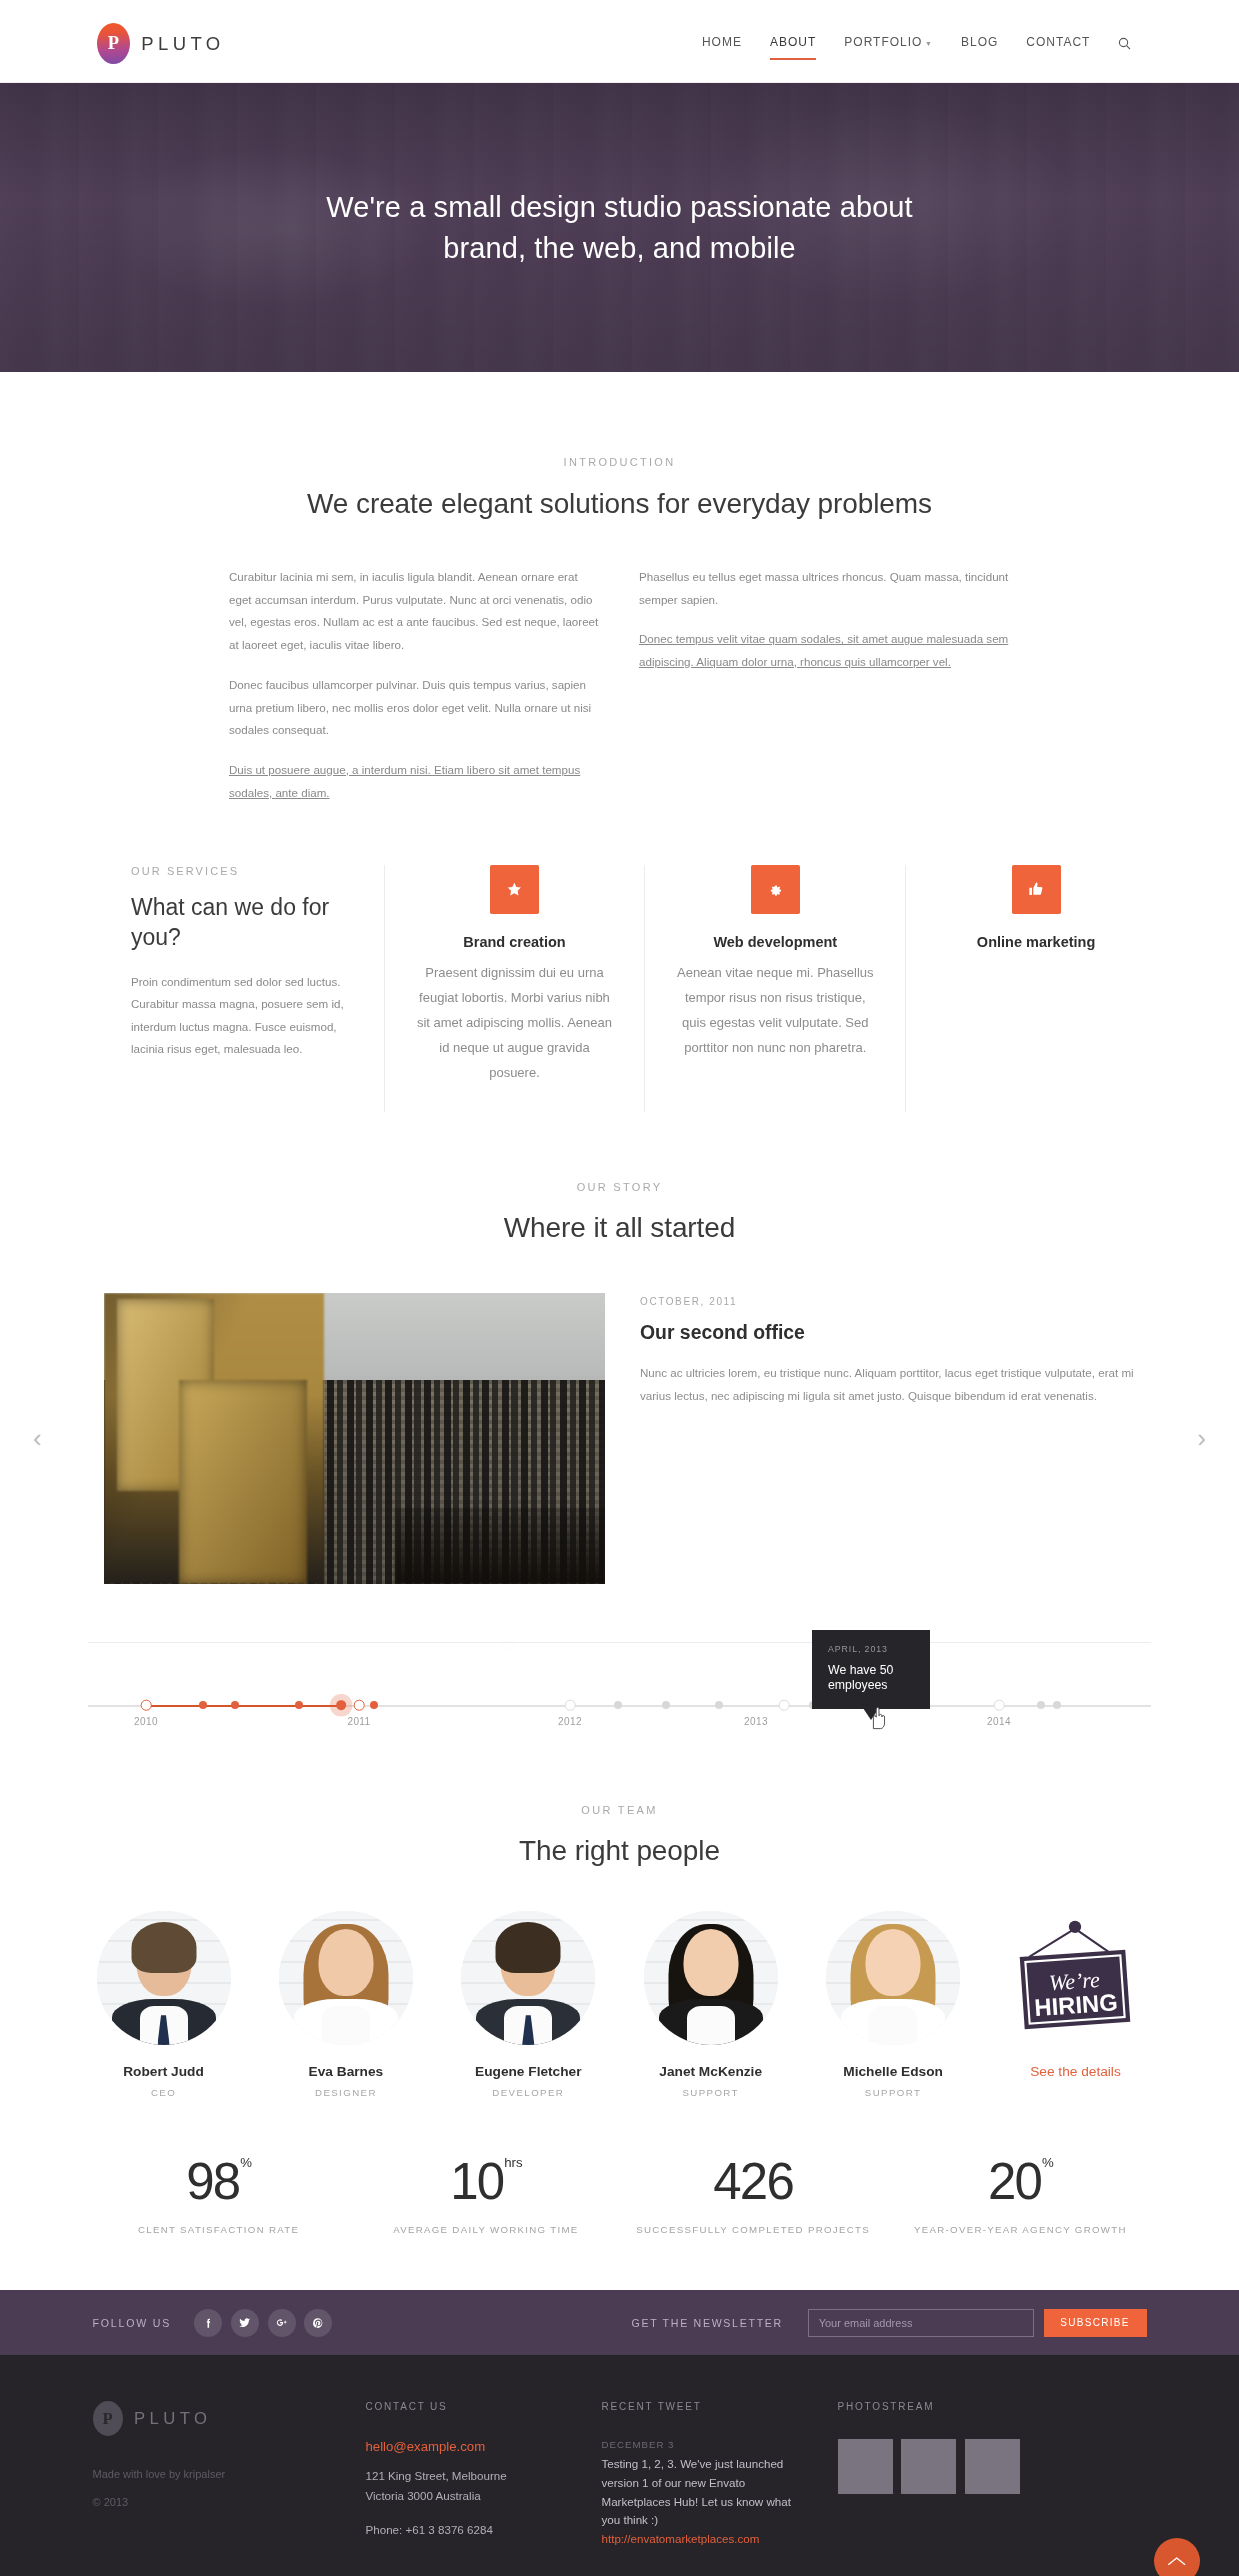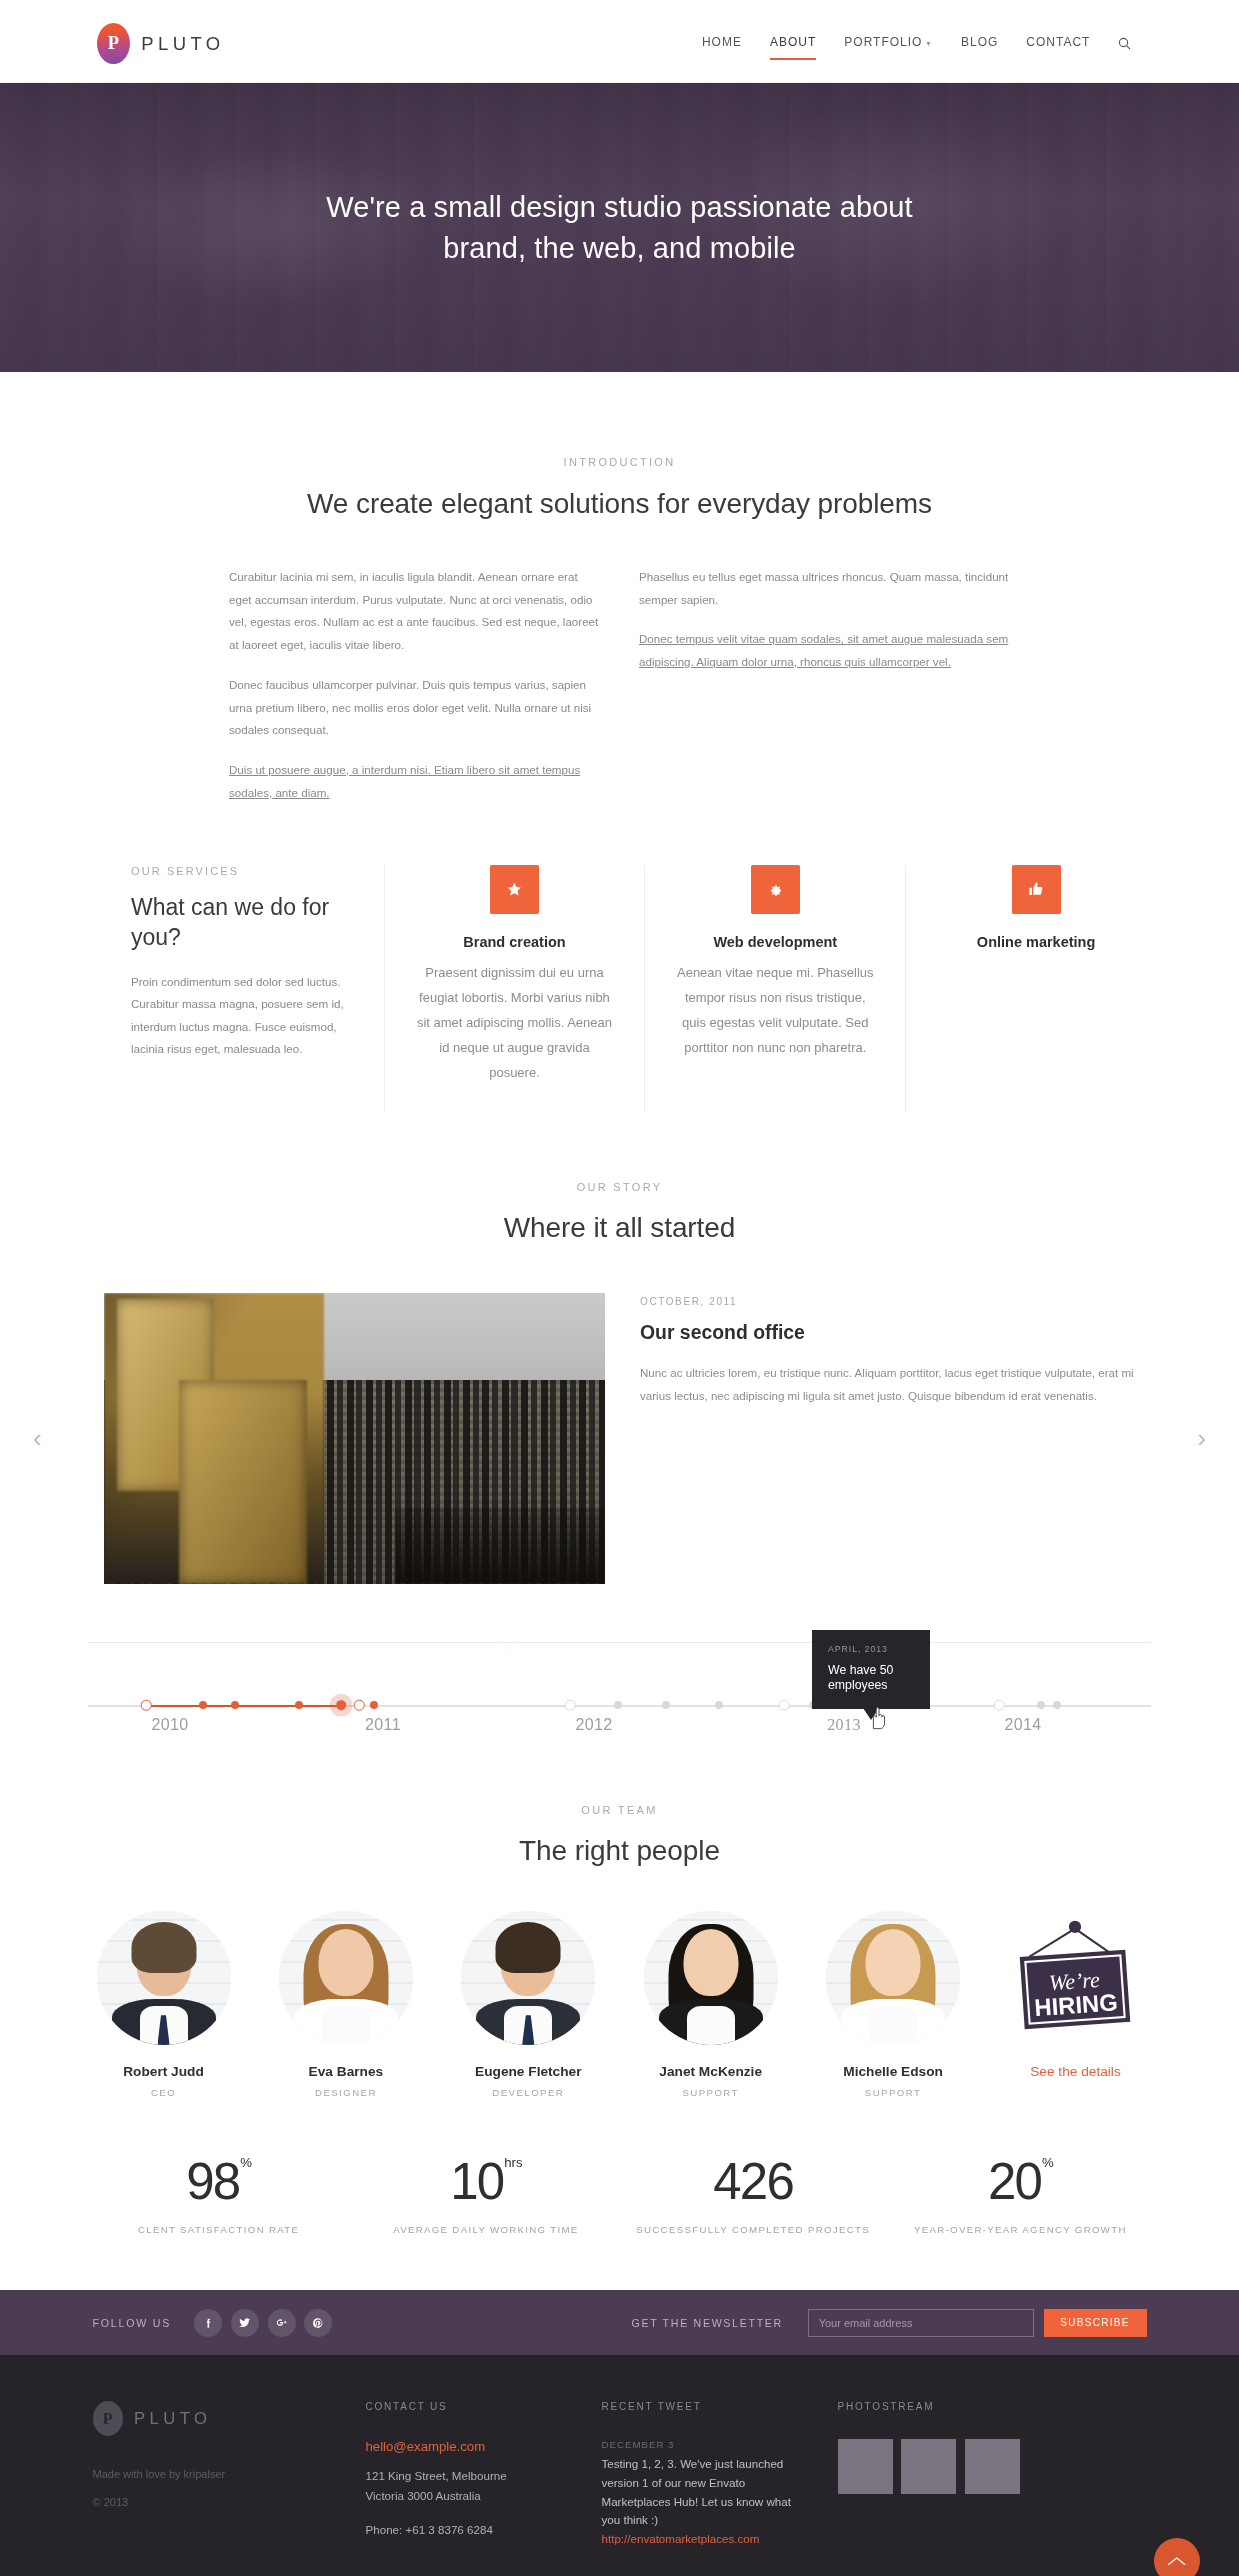--- a/index.html
+++ b/index.html
@@ -222,21 +222,21 @@
   }
   .tl-dot.year-off {
     width: 10.6px; height: 10.6px; background: #ffffff; border: 1.8px solid #dcdcdc;
   }
   .tl-dot.current {
     width: 9.7px; height: 9.7px; background: #e2603c;
     box-shadow: 0 0 0 6.2px rgba(226,96,60,0.26);
   }
   .tl-label {
     position: absolute; top: 97px; transform: translateX(-50%);
-    font-size: 16px; color: #9e9e9e; letter-spacing: 0.4px; margin-left: 24px;
+    font-size: 10px; color: #9e9e9e; letter-spacing: 0.4px;
   }
   .tl-tooltip {
     position: absolute; width: 118px; background: #262529; color: #fff;
     padding: 14px 16px 16px; top: 10.6px; transform: translateX(-50%);
   }
   .tl-tooltip::after {
     content: ""; position: absolute; left: 50%; bottom: -11.5px; transform: translateX(-50%);
     border-left: 8.8px solid transparent; border-right: 8.8px solid transparent;
     border-top: 12.3px solid #262529;
   }
@@ -514,21 +514,21 @@
           <span class="tl-dot year-on" style="left: 58px;"></span>
           <span class="tl-dot year-on" style="left: 271px;"></span>
           <span class="tl-dot year-off" style="left: 482px;"></span>
           <span class="tl-dot year-off" style="left: 696px;"></span>
           <span class="tl-dot year-off" style="left: 911px;"></span>
         </div>
       <div id="tl-labels">
           <span class="tl-label" style="left: 58px;">2010</span>
           <span class="tl-label" style="left: 271px;">2011</span>
           <span class="tl-label" style="left: 482px;">2012</span>
-          <span class="tl-label" style="left: 732px; font-family: Liberation Serif, serif;">2013</span>
+          <span class="tl-label" style="left: 668px;">2013</span>
           <span class="tl-label" style="left: 911px;">2014</span>
         </div>
       <div class="tl-tooltip" id="tl-tooltip" style="left: 783px;">
         <div class="tt-date">APRIL, 2013</div>
         <div class="tt-text">We have 50 employees</div>
       </div>
       <div class="cursor-hand" id="tl-cursor" style="left: 781px; top: 88px;">
         <svg width="17.6" height="23" viewBox="0 0 20 26">
             <path d="M5 24V11.5c0-1 .7-1.7 1.6-1.7.9 0 1.6.7 1.6 1.7V2.2C8.2 1.2 8.9.5 9.8.5s1.6.7 1.6 1.7v7.7c0-.9.7-1.6 1.6-1.6s1.6.7 1.6 1.6v1.3c0-.9.7-1.6 1.6-1.6s1.5.7 1.5 1.6v7c0 3.4-2 6.3-4.6 6.3H5z" fill="#fff" stroke="#3a3a3a" stroke-width="1"></path>
           </svg>

